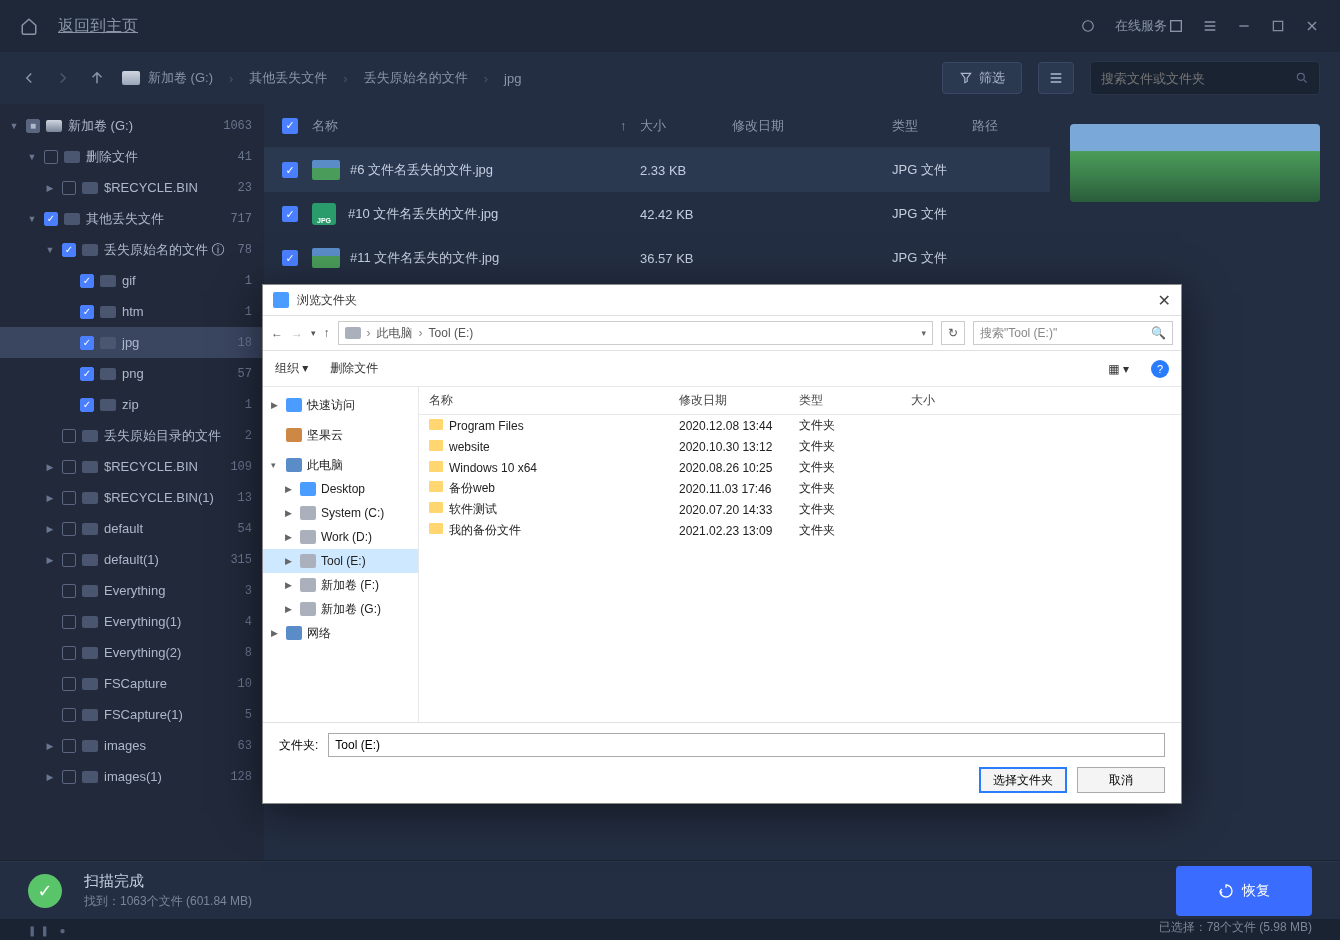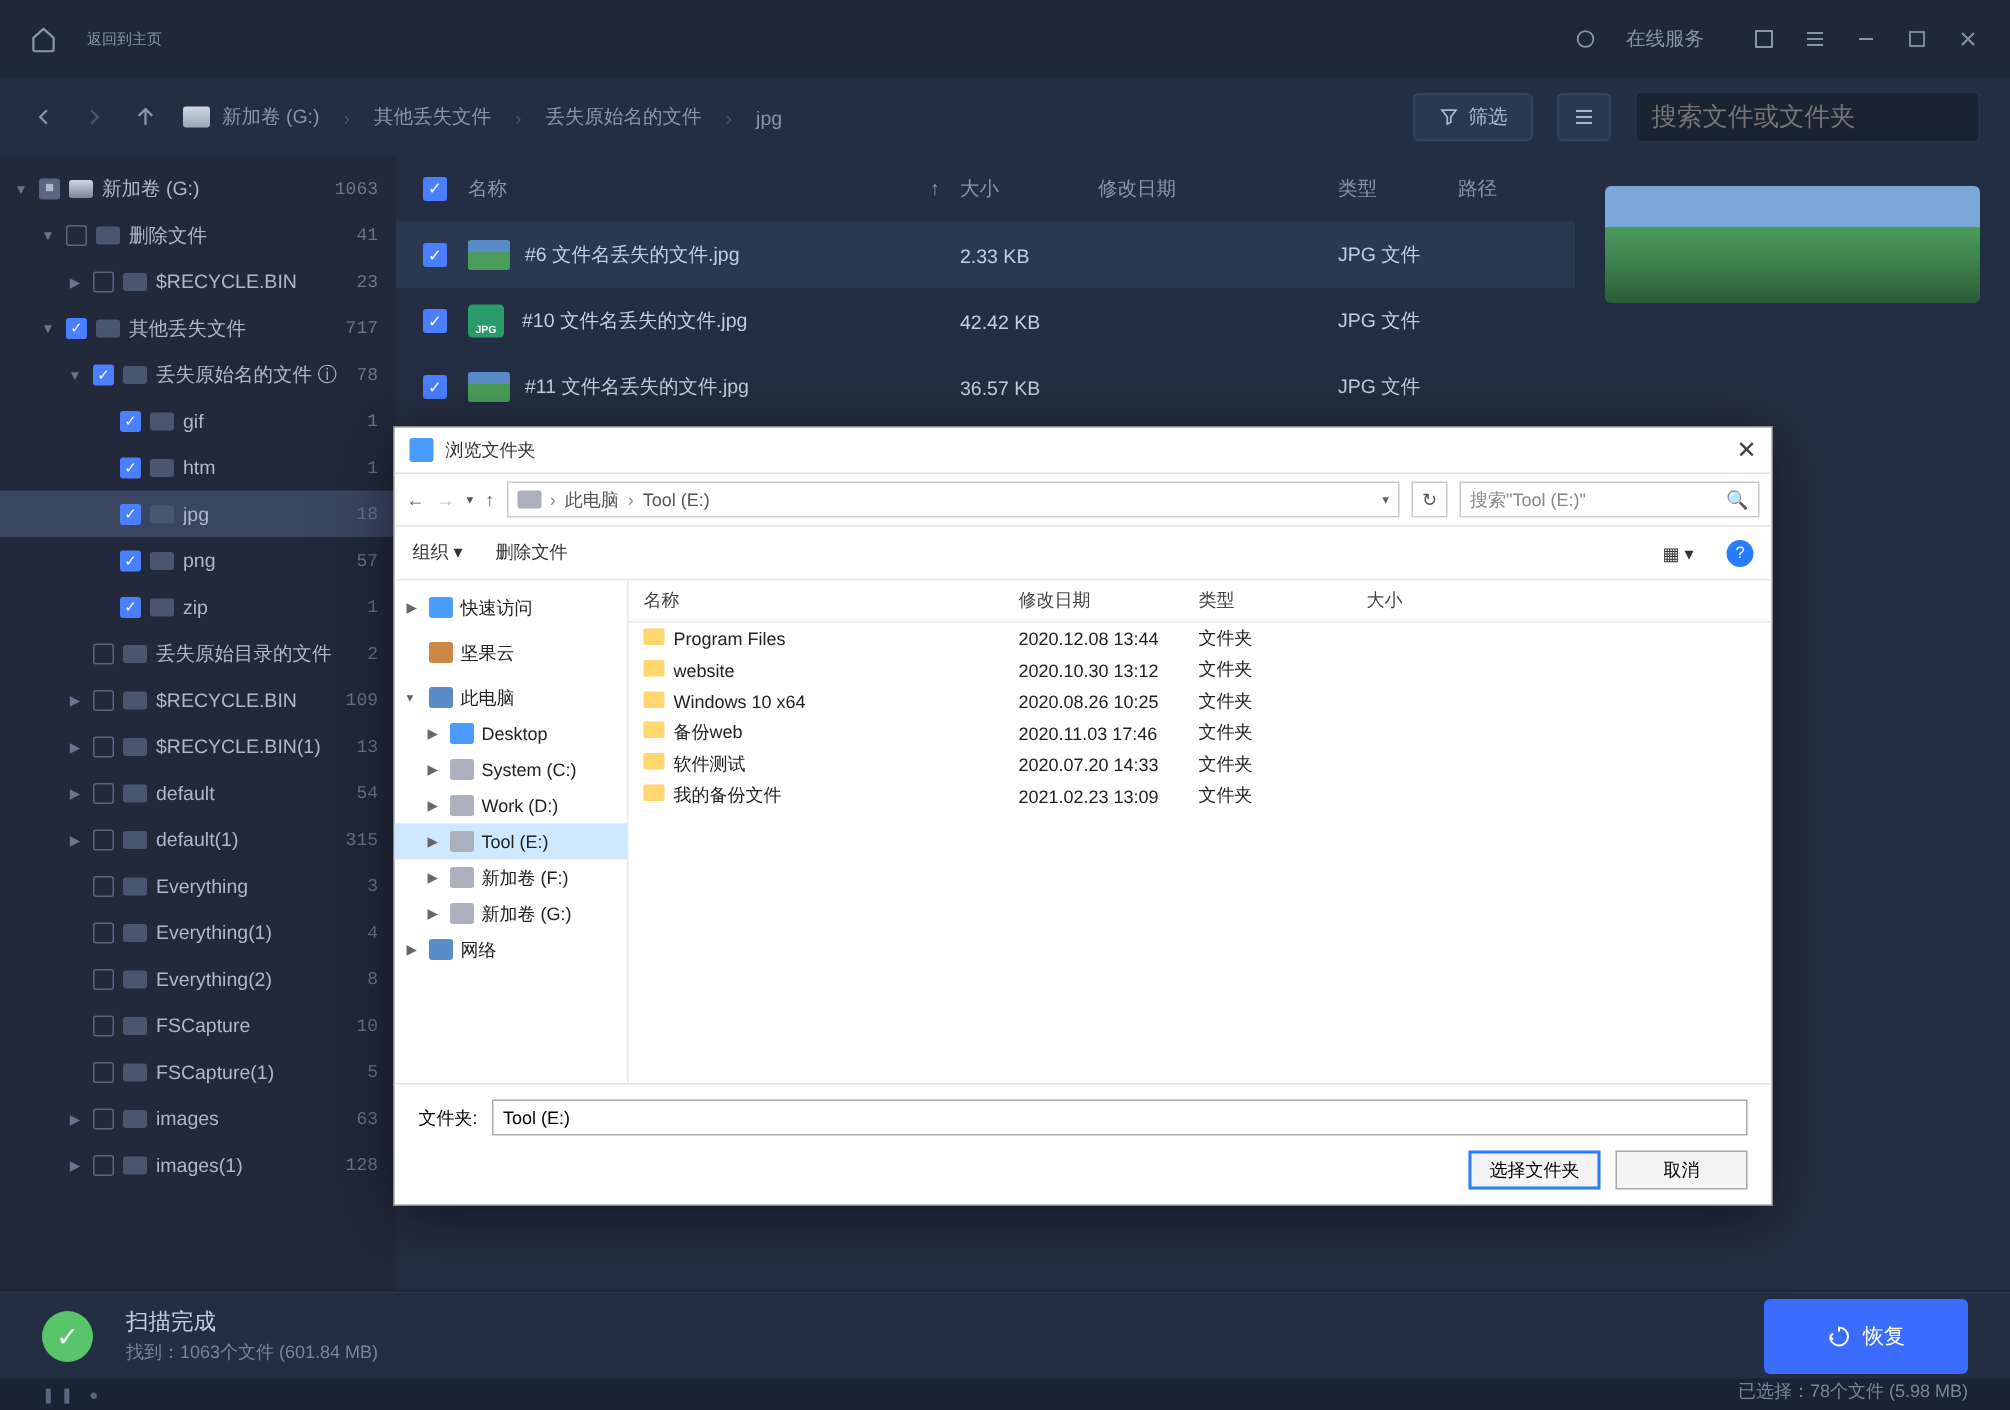--- a/index.html
+++ b/index.html
@@ -1,37 +1,37 @@
 <!DOCTYPE html>
 <html><head>
 <meta charset="utf-8">
 <style>
 * { margin:0; padding:0; box-sizing:border-box; font-family:"Microsoft YaHei","Segoe UI",sans-serif; }
 body { background:#1a2332; width:1340px; height:940px; overflow:hidden; position:relative; font-size:13px; }
 
 
 .titlebar { height:52px; background:#1e2838; display:flex; align-items:center; padding:0 20px; color:#8a94a8; }
 .titlebar .home-icon { width:18px; height:18px; margin-right:20px; }
-.titlebar .back-home { font-size:10px; }
+.titlebar .back-home { font-size:16px;text-decoration:underline; }
 .titlebar .spacer { flex:1; }
-.titlebar .online { display:flex; align-items:center; gap:20px; margin-right:32px;justify-content:space-between; }
+.titlebar .online { display:flex; align-items:center; gap:20px; margin-right:1px;justify-content:space-between; }
 .titlebar .win-btns { display:flex; gap:18px; }
 .titlebar .win-btn { width:16px; height:16px; display:flex; align-items:center; justify-content:center; }
 
 
 .toolbar { height:52px; background:#232e42; display:flex; align-items:center; padding:0 20px; gap:16px; color:#8a94a8; }
 .nav-arrow { width:18px; height:18px; }
 .crumb-drive { display:flex; align-items:center; gap:8px; }
 .drive-ico { width:18px; height:14px; background:linear-gradient(#cfd6e0,#9aa5b8); border-radius:2px; }
 .crumb-sep { color:#4a5670; }
 .toolbar .spacer { flex:1; }
 .filter-btn { background:#2a3850; border:1px solid #3a4866; border-radius:4px; padding:6px 16px; display:flex; align-items:center; gap:6px; color:#aeb8cc; }
 .list-toggle { width:36px; height:32px; background:#2a3850; border:1px solid #3a4866; border-radius:4px; display:flex; align-items:center; justify-content:center; }
 .search-box { width:230px; height:34px; background:#1a2332; border:1px solid #2a3548; border-radius:4px; display:flex; align-items:center; padding:0 10px; color:#5a6580; }
-.search-box input { background:none; border:none; outline:none; color:#8a94a8; flex:1; font-size:17px; }
+.search-box input { background:none; border:none; outline:none; color:#8a94a8; flex:1; font-size:13px; }
 
 
 .main { display:flex; height:756px; }
 .sidebar { width:264px; background:#21293a; overflow:hidden; color:#aeb8cc; padding-top:6px; }
 .tree-row { display:flex; align-items:center; height:31px; padding-right:12px; position:relative; }
 .tree-row.selected { background:#3a4560; }
 .tree-row .chev { width:12px; text-align:center; color:#6a7590; font-size:9px; }
 .tree-row .chk { width:14px; height:14px; border:1px solid #5a6580; border-radius:2px; margin:0 6px; display:inline-flex; align-items:center; justify-content:center; font-size:10px; }
 .tree-row .chk.on { background:#4a7fff; border-color:#4a7fff; color:#fff; }
 .tree-row .chk.half { background:#5a6580; }

